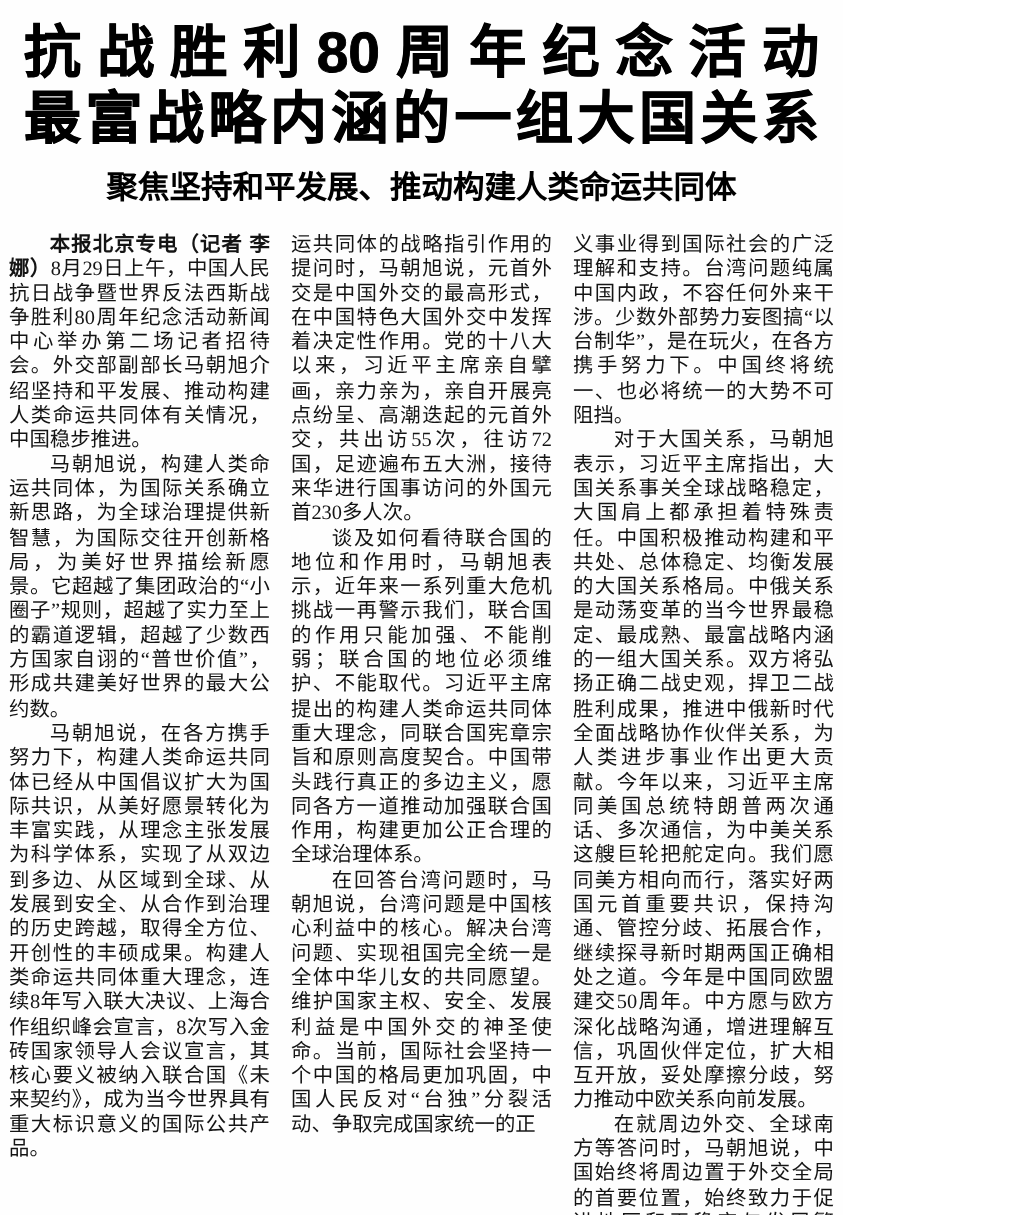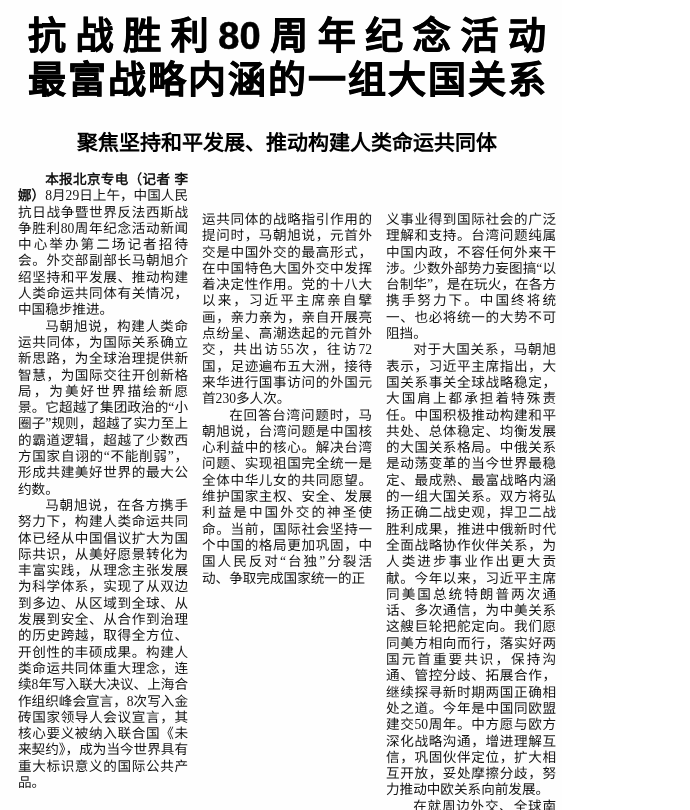--- a/index.html
+++ b/index.html
@@ -10,21 +10,21 @@
   body {
     width: 690px;
     height: 810px;
     overflow: hidden;
     color: #0d0d0d;
   }
   .page {
     width: 562px;
     height: 810px;
     box-sizing: border-box;
-    padding: 14px 4px 6px 16px;
+    padding: 14px 4px 6px 4px;
     background: #fefefe;
   }
   
   .headline {
     font-family: "Liberation Sans", "DejaVu Sans", sans-serif;
     font-weight: 900;
     color: #000000;
     padding: 0 12px;
   }
   .headline .hl-line {
@@ -38,21 +38,21 @@
     width: 100%;
     -webkit-text-stroke: 0.6px #000;
   }
   .subheadline {
     font-family: "Liberation Sans", "DejaVu Sans", sans-serif;
     font-weight: 700;
     font-size: 21px;
     line-height: 26px;
     text-align: center;
     color: #000000;
-    margin-top: 28px;
+    margin-top: 11px;
   }
   
   .columns {
     display: flex;
     gap: 14px;
     margin-top: 16px;
     padding: 0 2px;
   }
   .col {
     flex: 1 1 0;
@@ -64,21 +64,20 @@
     font-size: 13.6px;
     line-height: 16.3px;
     text-align: justify;
     text-justify: inter-ideograph;
     text-indent: 2em;
     word-break: break-all;
     color: #141414;
   }
   .col p.cont {
     text-indent: 0;
-    margin-top: 40px;
   }
   .lead-label {
     font-weight: 700;
     font-family: "Liberation Sans", "DejaVu Sans", sans-serif;
   }
 </style>
 </head>
 <body>
 
 <div class="page">
@@ -87,27 +86,28 @@
     <span class="hl-line">抗战胜利80周年纪念活动</span>
     <span class="hl-line">最富战略内涵的一组大国关系</span>
   </div>
 
   <div class="subheadline">聚焦坚持和平发展、推动构建人类命运共同体</div>
 
   <div class="columns">
 
     <div class="col">
       <p><span class="lead-label">本报北京专电（记者 李娜）</span><span>8月29日上午，中国人民抗日战争暨世界反法西斯战争胜利80周年纪念活动新闻中心举办第二场记者招待会。外交部副部长马朝旭介绍坚持和平发展、推动构建人类命运共同体有关情况，中国稳步推进。</span></p>
-      <p>马朝旭说，构建人类命运共同体，为国际关系确立新思路，为全球治理提供新智慧，为国际交往开创新格局，为美好世界描绘新愿景。它超越了集团政治的“小圈子”规则，超越了实力至上的霸道逻辑，超越了少数西方国家自诩的“不能削弱”，形成共建美好世界的最大公约数。</p>
+      <p>马朝旭说，构建人类命运共同体，为国际关系确立新思路，为全球治理提供新智慧，为国际交往开创新格局，为美好世界描绘新愿景。它超越了集团政治的“小圈子”规则，超越了实力至上的霸道逻辑，超越了少数西方国家自诩的“普世价值”，形成共建美好世界的最大公约数。</p>
       <p>马朝旭说，在各方携手努力下，构建人类命运共同体已经从中国倡议扩大为国际共识，从美好愿景转化为丰富实践，从理念主张发展为科学体系，实现了从双边到多边、从区域到全球、从发展到安全、从合作到治理的历史跨越，取得全方位、开创性的丰硕成果。构建人类命运共同体重大理念，连续8年写入联大决议、上海合作组织峰会宣言，8次写入金砖国家领导人会议宣言，其核心要义被纳入联合国《未来契约》，成为当今世界具有重大标识意义的国际公共产品。</p>
 
     </div>
 
     <div class="col">
       <p class="cont">运共同体的战略指引作用的提问时，马朝旭说，元首外交是中国外交的最高形式，在中国特色大国外交中发挥着决定性作用。党的十八大以来，习近平主席亲自擘画，亲力亲为，亲自开展亮点纷呈、高潮迭起的元首外交，共出访55次，往访72国，足迹遍布五大洲，接待来华进行国事访问的外国元首230多人次。</p>
+      <p>谈及如何看待联合国的地位和作用时，马朝旭表示，近年来一系列重大危机挑战一再警示我们，联合国的作用只能加强、不能削弱；联合国的地位必须维护、不能取代。习近平主席提出的构建人类命运共同体重大理念，同联合国宪章宗旨和原则高度契合。中国带头践行真正的多边主义，愿同各方一道推动加强联合国作用，构建更加公正合理的全球治理体系。</p>
       <p>在回答台湾问题时，马朝旭说，台湾问题是中国核心利益中的核心。解决台湾问题、实现祖国完全统一是全体中华儿女的共同愿望。维护国家主权、安全、发展利益是中国外交的神圣使命。当前，国际社会坚持一个中国的格局更加巩固，中国人民反对“台独”分裂活动、争取完成国家统一的正</p>
     </div>
 
     <div class="col">
       <p class="cont">义事业得到国际社会的广泛理解和支持。台湾问题纯属中国内政，不容任何外来干涉。少数外部势力妄图搞“以台制华”，是在玩火，在各方携手努力下。中国终将统一、也必将统一的大势不可阻挡。</p>
       <p>对于大国关系，马朝旭表示，习近平主席指出，大国关系事关全球战略稳定，大国肩上都承担着特殊责任。中国积极推动构建和平共处、总体稳定、均衡发展的大国关系格局。中俄关系是动荡变革的当今世界最稳定、最成熟、最富战略内涵的一组大国关系。双方将弘扬正确二战史观，捍卫二战胜利成果，推进中俄新时代全面战略协作伙伴关系，为人类进步事业作出更大贡献。今年以来，习近平主席同美国总统特朗普两次通话、多次通信，为中美关系这艘巨轮把舵定向。我们愿同美方相向而行，落实好两国元首重要共识，保持沟通、管控分歧、拓展合作，继续探寻新时期两国正确相处之道。今年是中国同欧盟建交50周年。中方愿与欧方深化战略沟通，增进理解互信，巩固伙伴定位，扩大相互开放，妥处摩擦分歧，努力推动中欧关系向前发展。</p>
       <p>在就周边外交、全球南方等答问时，马朝旭说，中国始终将周边置于外交全局的首要位置，始终致力于促进地区和平稳定与发展繁荣。当前，周边命运共同体建设不断取得新的进展，迈上新的台阶。中方将秉持正确义利观和真实亲诚理念，持续深化同全球南方国家战略互信和务实合作，支持全球南方国家探索符合本国国情的发展道路，做构建人类命运共同体的同路人、好伙伴。</p>
 
     </div>
 

